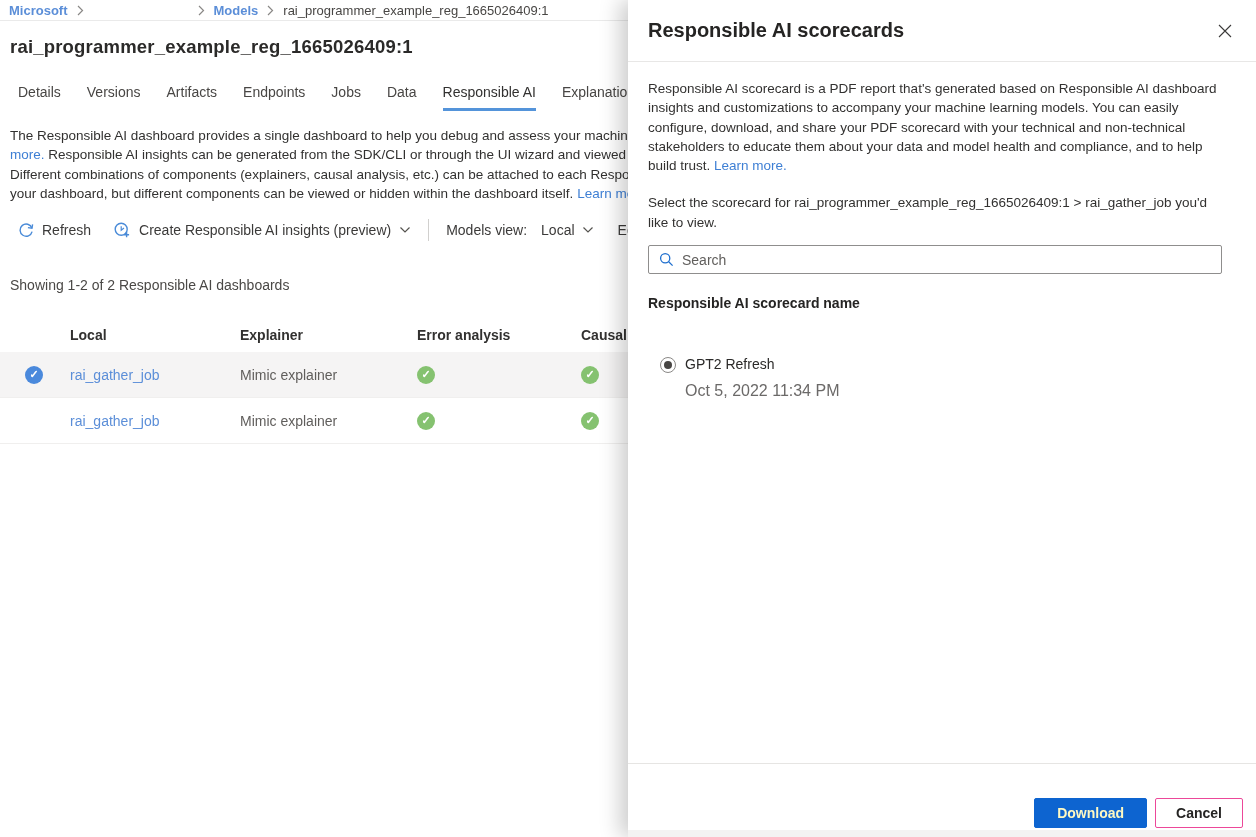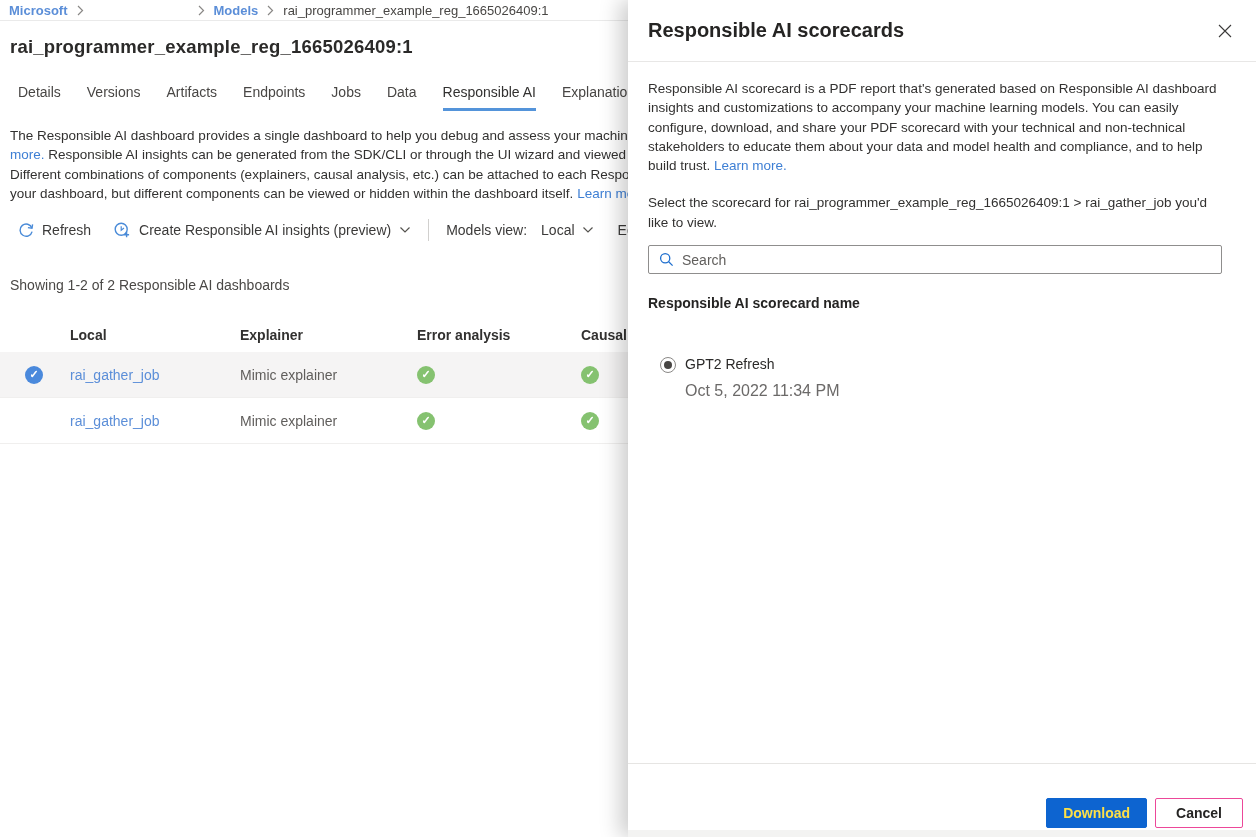--- a/index.html
+++ b/index.html
@@ -85,22 +85,22 @@
     display:flex; align-items:center; justify-content:center; flex:0 0 auto; }
   .radio-dot { width:8px; height:8px; border-radius:50%; background:#484644; }
   .scorecard-name { font-size:14px; color:#2b2a29; }
   .scorecard-date { margin:6px 0 0 25px; font-size:16px; color:#6b6968; }
   .panel-footer { position:absolute; top:763px; bottom:0; left:0; right:0;
     border-top:1px solid #e6e5e3; background:#fff; }
   .footer-buttons { position:absolute; top:34px; right:13px; display:flex; gap:8px; }
   .btn { height:30px; border-radius:2px; font-size:14px; font-weight:600;
     font-family:"Liberation Sans", sans-serif; cursor:pointer;
     display:flex; align-items:center; justify-content:center; }
-  .btn-primary { background:var(--color-primary_button,#0d64d0); color:#fde047;
-    border:1px solid var(--color-primary_button,#0d64d0); padding:0 16px; }
+  .btn-primary { background:var(--color-primary_button,#0d64d0); color:#fef9c3;
+    border:1px solid var(--color-primary_button,#0d64d0); padding:0 22px; }
   .btn-default { background:#fff; color:#252423; border:1px solid #ec4899; padding:8px 20px; }
   .bottom-strip { position:absolute; bottom:0; left:0; right:0; height:7px;
     background:#f3f3f2; }
   svg { display:block; }
 </style>
 </head>
 <body>
 
 <div class="page">
 

